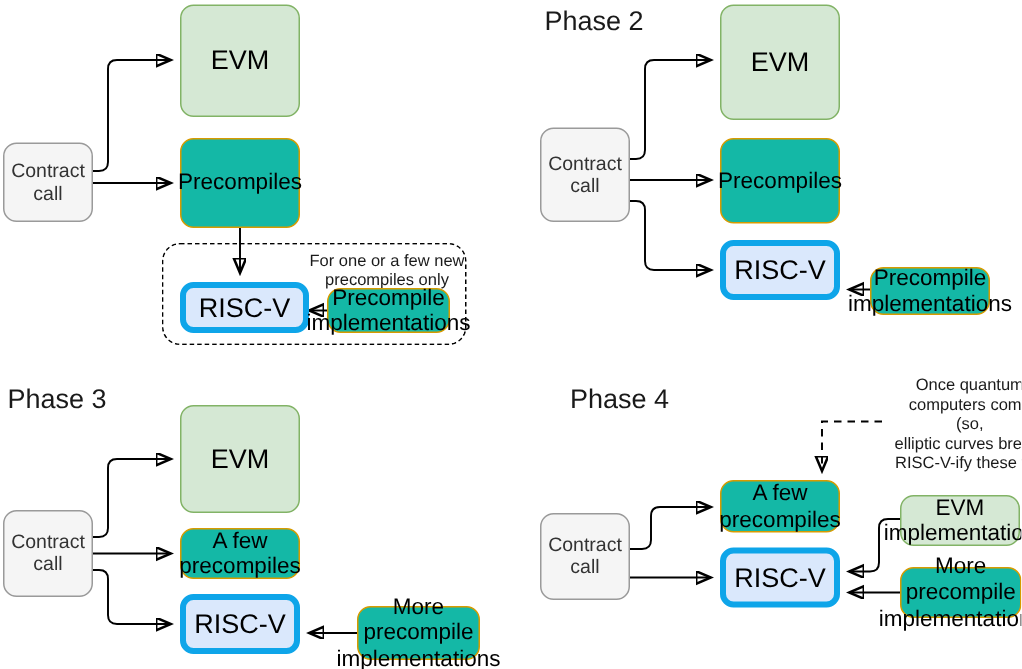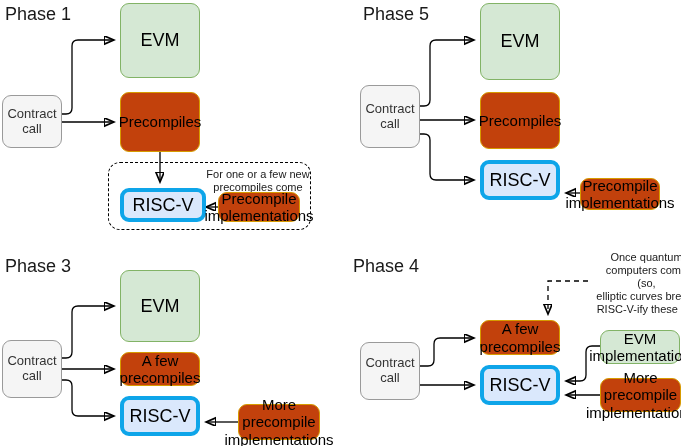--- a/index.html
+++ b/index.html
@@ -34,21 +34,21 @@
     justify-content: center;
     text-align: center;
     line-height: 1.15;
     padding: 2px 3px;
   }
   .node-green {
     background: #d5e8d4;
     border: 1px solid #82b366;
   }
   .node-orange {
-    background: #c2410c;
+    background: #14b8a6;
     border: 1px solid #d79b00;
   }
   .node-blue {
     background: #dae8fc;
     border: 4px solid #0ea5e9;
   }
   .node-grey {
     background: #f5f5f5;
     border: 1px solid #9a9a9a;
     color: #333333;
@@ -116,40 +116,39 @@
     <path d="M62,380 L66,380 Q72,380 72,386 L72,410 Q72,416 78,416 L114,416" marker-end="url(#arrow)"></path>
     <path d="M238,422 L206,422" marker-end="url(#arrow)"></path>
 
     <path d="M420,366 L428,366 Q434,366 434,360 L434,344 Q434,338 440,338 L474,338" marker-end="url(#arrow)"></path>
     <path d="M420,385 L474,385" marker-end="url(#arrow)"></path>
     <path d="M600,346 L592,346 Q586,346 586,352 L586,375 Q586,381 580,381 L566,381" marker-end="url(#arrow)"></path>
     <path d="M600,395 L566,395" marker-end="url(#arrow)"></path>
     <path class="dashed" d="M588,281 L548,281 L548,314" marker-end="url(#arrow)"></path>
   </svg>
 
-  <div class="phase-title" style="left:5px; top:4px;">Phase 1</div>
 
   <div class="node node-grey fs12" style="left:2px; top:95px; width:60px; height:53px; white-space:pre-line;">Contract
 call</div>
 
   <div class="node node-green fs18" style="left:120px; top:3px; width:80px; height:75px;">EVM</div>
 
   <div class="node node-orange fs15" style="left:120px; top:92px; width:80px; height:60px; font-size:15px;">Precompiles</div>
 
   <div class="dashed-group" style="left:108px; top:162px; width:203px; height:68px;"></div>
 
   <div class="node node-blue fs18" style="left:120px; top:188px; width:86px; height:34px;">RISC-V</div>
 
   <div class="free-text" style="left:198px; top:168px; width:120px;">For one or a few new
-precompiles come</div>
+precompiles only</div>
 
   <div class="node node-orange fs11" style="left:218px; top:192px; width:82px; height:30px; white-space:pre-line;">Precompile
 implementations</div>
 
-  <div class="phase-title" style="left:363px; top:4px;">Phase 5</div>
+  <div class="phase-title" style="left:363px; top:4px;">Phase 2</div>
 
   <div class="node node-grey fs12" style="left:360px; top:85px; width:60px; height:63px; white-space:pre-line;">Contract
 call</div>
 
   <div class="node node-green fs18" style="left:480px; top:3px; width:80px; height:77px;">EVM</div>
 
   <div class="node node-orange" style="left:480px; top:92px; width:80px; height:57px; font-size:15px;">Precompiles</div>
 
   <div class="node node-blue fs18" style="left:480px; top:160px; width:80px; height:40px;">RISC-V</div>
 
@@ -164,21 +163,21 @@
   <div class="node node-green fs18" style="left:120px; top:270px; width:80px; height:72px;">EVM</div>
 
   <div class="node node-orange fs11" style="left:120px; top:352px; width:80px; height:34px; white-space:pre-line;">A few
 precompiles</div>
 
   <div class="node node-blue fs18" style="left:120px; top:396px; width:80px; height:40px;">RISC-V</div>
 
   <div class="node node-orange fs11" style="left:238px; top:404px; width:82px; height:36px; white-space:pre-line;">More precompile
 implementations</div>
 
-  <div class="phase-title" style="left:353px; top:256px;text-align:center;">Phase 4</div>
+  <div class="phase-title" style="left:380px; top:256px;text-align:center;">Phase 4</div>
 
   <div class="free-text" style="left:580px; top:251px; width:101px;margin-left:16px;">Once quantum
 computers come (so,
 elliptic curves break)
 RISC-V-ify these too</div>
 
   <div class="node node-grey fs12" style="left:360px; top:342px; width:60px; height:58px; white-space:pre-line;">Contract
 call</div>
 
   <div class="node node-orange fs11" style="left:480px; top:320px; width:80px; height:35px; white-space:pre-line;">A few

